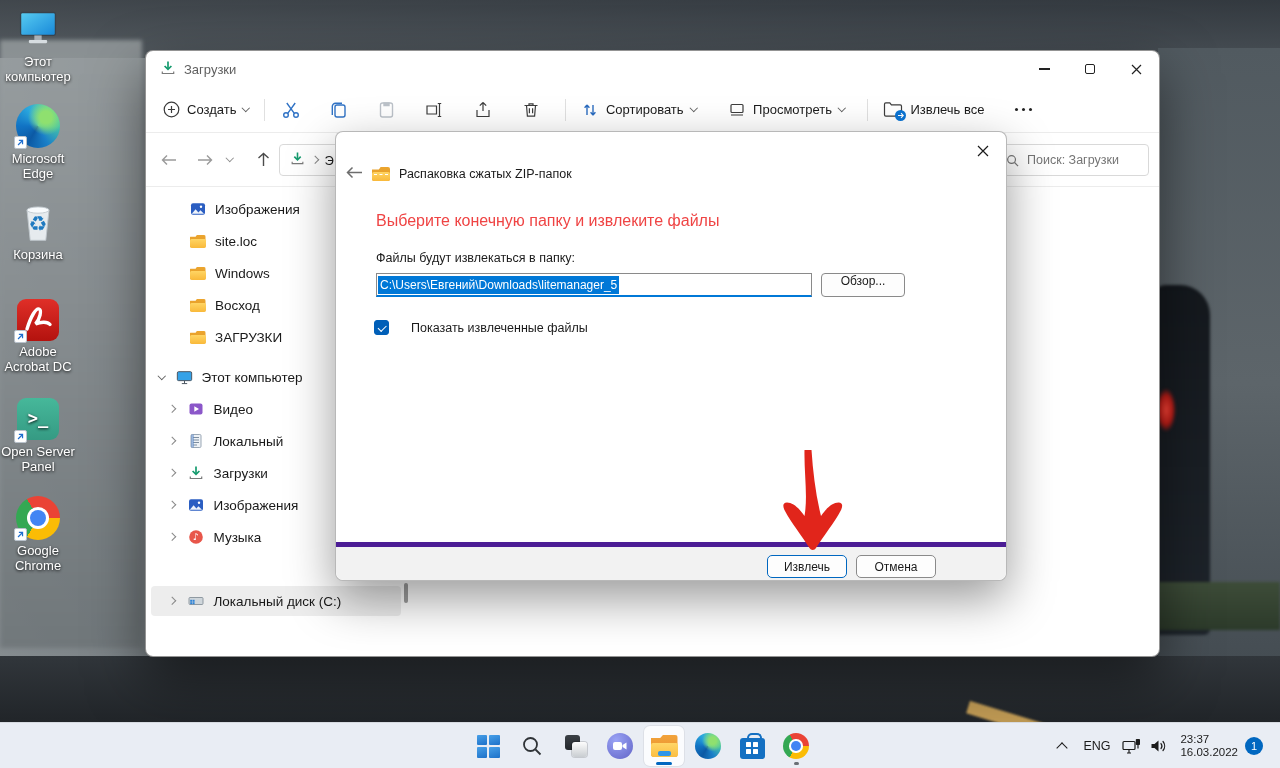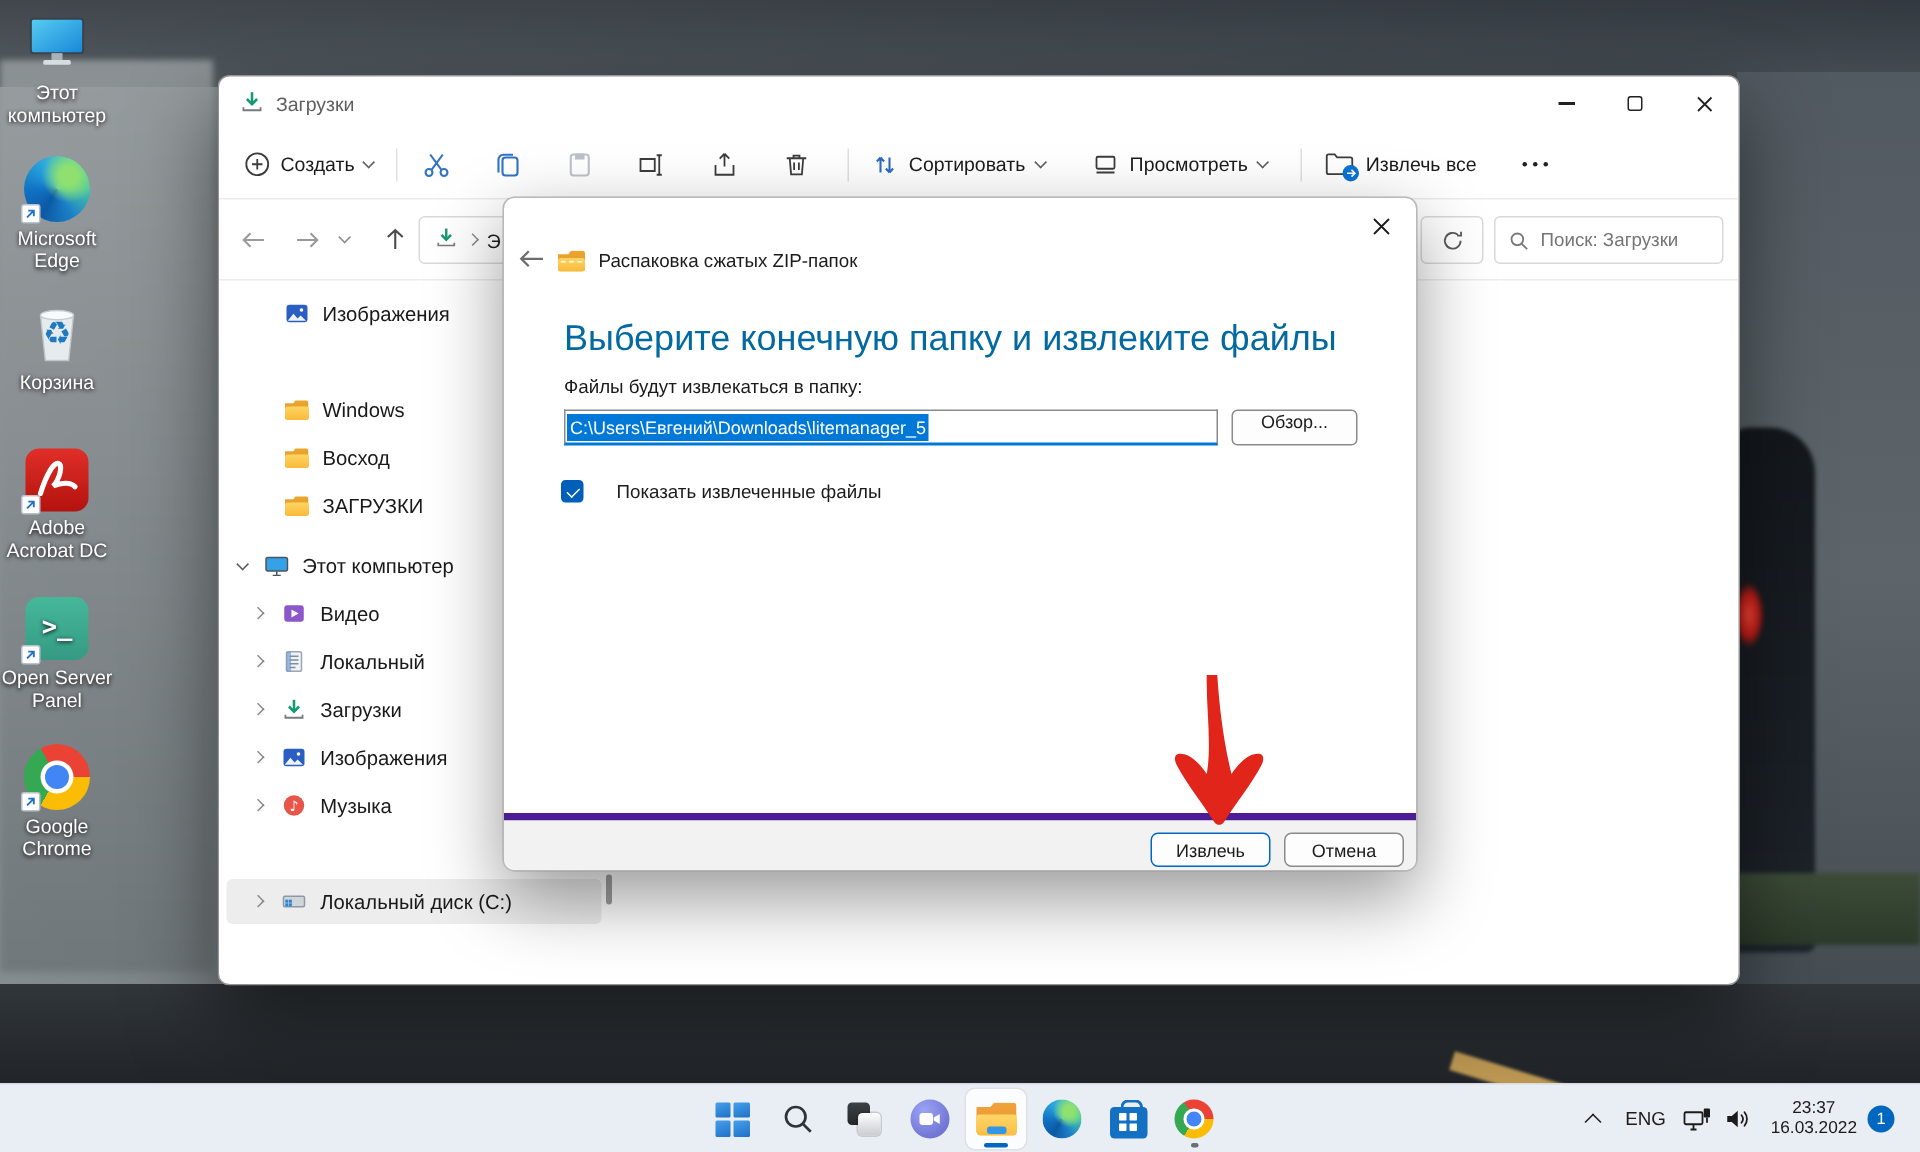--- a/index.html
+++ b/index.html
@@ -47,25 +47,25 @@
   .nav-a{width:30px;height:30px;display:flex;align-items:center;justify-content:center;font-size:17px}
   .addr{position:absolute;left:133px;top:11px;width:662px;height:32px;border:1px solid #d9d9d9;border-radius:4px;display:flex;align-items:center;padding:0 10px;gap:7px;background:#fff}
   .refr{position:absolute;left:801px;top:11px;width:42px;height:32px;border:1px solid #d9d9d9;border-radius:4px;display:flex;align-items:center;justify-content:center;background:#fff}
   .srch{position:absolute;left:850px;top:11px;width:153px;height:32px;border:1px solid #d9d9d9;border-radius:4px;display:flex;align-items:center;padding:0 9px;gap:8px;background:#fff;color:#757575;font-size:12.5px}
   
   .srow{position:absolute;left:5px;width:250px;height:30px;display:flex;align-items:center;gap:9px;border-radius:4px;font-size:13.5px;color:#191919}
   .srow.sel{background:#ededed}
   .sic{width:17px;height:17px;flex:0 0 auto;display:flex;align-items:center;justify-content:center}
   .statusbar{position:absolute;left:0;right:0;bottom:0;height:23px;border-top:1px solid #ececec;display:flex;align-items:center;font-size:12px;color:#3b3b3b;background:#fff}
   
-  #dlg{position:absolute;left:335px;top:131px;width:610px;height:450px;background:#fff;border-radius:8px;
+  #dlg{position:absolute;left:335px;top:131px;width:672px;height:450px;background:#fff;border-radius:8px;
        border:1px solid rgba(0,0,0,.28);box-shadow:0 18px 48px rgba(0,0,0,.4);z-index:50}
   #dlg .d-close{position:absolute;right:6px;top:4px;width:34px;height:30px;display:flex;align-items:center;justify-content:center}
   #dlg .d-head{position:absolute;left:10px;top:34px;display:flex;align-items:center;gap:9px;font-size:12.5px}
-  #dlg h1{position:absolute;left:40px;top:80px;font-size:24px;font-weight:400;color:#0369a1}
+  #dlg h1{position:absolute;left:40px;top:80px;font-size:16px;font-weight:400;color:#ef4444}
   #dlg .d-lab{position:absolute;left:40px;top:119px;font-size:12.5px}
   .zf-input{position:absolute;left:40px;top:141px;width:436px;height:24px;border:1px solid #8a8a8a;border-bottom:2px solid #0078d7;background:#fff;display:flex;align-items:center;padding-left:1px;font-size:12px;overflow:hidden}
   .zf-input .sel{background:#0078d7;color:#fff;padding:2px 2px}
   .d-browse{position:absolute;left:485px;top:141px;width:84px;height:24px;border:1px solid #8a8a8a;border-radius:4px;background:#fdfdfd;font-size:12px;display:flex;align-items:flex-start;justify-content:center}
   .cbx{position:absolute;left:38px;top:188px;width:15px;height:15px;background:#005fb8;border:1px solid #005fb8;border-radius:3px}
   .cbx .tick{position:absolute;left:3px;top:3.5px;width:8px;height:4.5px;border-left:1.6px solid #fff;border-bottom:1.6px solid #fff;transform:rotate(-45deg)}
   #dlg .cb-lab{position:absolute;left:75px;top:189px;font-size:12.5px}
   .d-footer{position:absolute;left:0;right:0;bottom:0;height:38px;background:#f2f2f2;border-top:5px solid #4c1d95;border-radius:0 0 8px 8px}
   .d-btn{position:absolute;top:8px;width:80px;height:23px;border-radius:5px;font-size:12px;display:flex;align-items:center;justify-content:center;background:#fdfdfd;border:1px solid #8a8a8a}
   .d-btn.primary{border:1.6px solid #0067c0}
@@ -85,21 +85,21 @@
   .tb-folder{position:relative;width:27px;height:22px}
   .tb-folder .bk{position:absolute;inset:0;background:linear-gradient(#f2a33c,#e8912b);border-radius:3px;clip-path:polygon(0 14%,36% 14%,46% 0,100% 0,100% 100%,0 100%)}
   .tb-folder .fr{position:absolute;left:0;right:0;bottom:0;height:14px;background:linear-gradient(#ffd668,#fbbe41);border-radius:2px 2px 3px 3px}
   .tb-folder .bl{position:absolute;left:7px;right:7px;bottom:1px;height:5px;background:#2f96e8;border-radius:2px}
   .store{position:relative;width:25px;height:21px;margin-top:4px;background:#1470c2;border-radius:3px}
   .store::before{content:"";position:absolute;left:7px;top:-5px;width:11px;height:8px;border:2px solid #1470c2;border-bottom:none;border-radius:5px 5px 0 0}
   .store .grid{position:absolute;left:6px;top:4px;display:grid;grid-template:repeat(2,5.5px)/repeat(2,5.5px);gap:1.5px}
   .store .grid span{background:#fff;border-radius:.5px}
   .tray{position:absolute;top:0;height:46px;display:flex;align-items:center}
   .badge{width:18px;height:18px;border-radius:50%;background:#0067c0;color:#fff;font-size:11px;display:flex;align-items:center;justify-content:center}
-  .clock{text-align:center;font-size:11.5px;line-height:13.5px;color:#1b1b1b}
+  .clock{text-align:left;font-size:11.5px;line-height:13.5px;color:#1b1b1b}
   
   #red-arrow{position:absolute;left:775px;top:448px;z-index:80}
   
   .ic-folder{position:relative;width:16px;height:13px}
   .ic-folder .b1{position:absolute;inset:0;background:linear-gradient(#eca52e,#df9a28);border-radius:2px;clip-path:polygon(0 18%,38% 18%,48% 0,100% 0,100% 100%,0 100%)}
   .ic-folder .b2{position:absolute;left:0;right:0;bottom:0;height:8.5px;background:linear-gradient(#ffd564,#f9b93a);border-radius:1.5px 1.5px 2px 2px}
 </style>
 </head>
 <body>
 
@@ -352,20 +352,29 @@
   <div class="srow" style="top:143px;padding-left:38px">
     <span class="sic">
         <svg width="16" height="16" viewBox="0 0 16 16">
           <rect x="1" y="2.2" width="14" height="11.6" rx="2" fill="#2b5ec2"></rect>
           <circle cx="11" cy="5.7" r="1.2" fill="#fff"></circle>
           <path d="M1.8 12.8l3.8-4.6 2.8 3.2 2-2.1 3.6 3.5z" fill="#eef3fa"></path>
         </svg>
       </span>
     <span>Изображения</span>
   </div>
+  <div class="srow" style="top:175px;padding-left:38px">
+    <span class="sic">
+        <span class="ic-folder">
+          <span class="b1"></span>
+          <span class="b2"></span>
+        </span>
+      </span>
+    <span>site.loc</span>
+  </div>
   <div class="srow" style="top:207px;padding-left:38px">
     <span class="sic">
         <span class="ic-folder">
           <span class="b1"></span>
           <span class="b2"></span>
         </span>
       </span>
     <span>Windows</span>
   </div>
   <div class="srow" style="top:239px;padding-left:38px">

